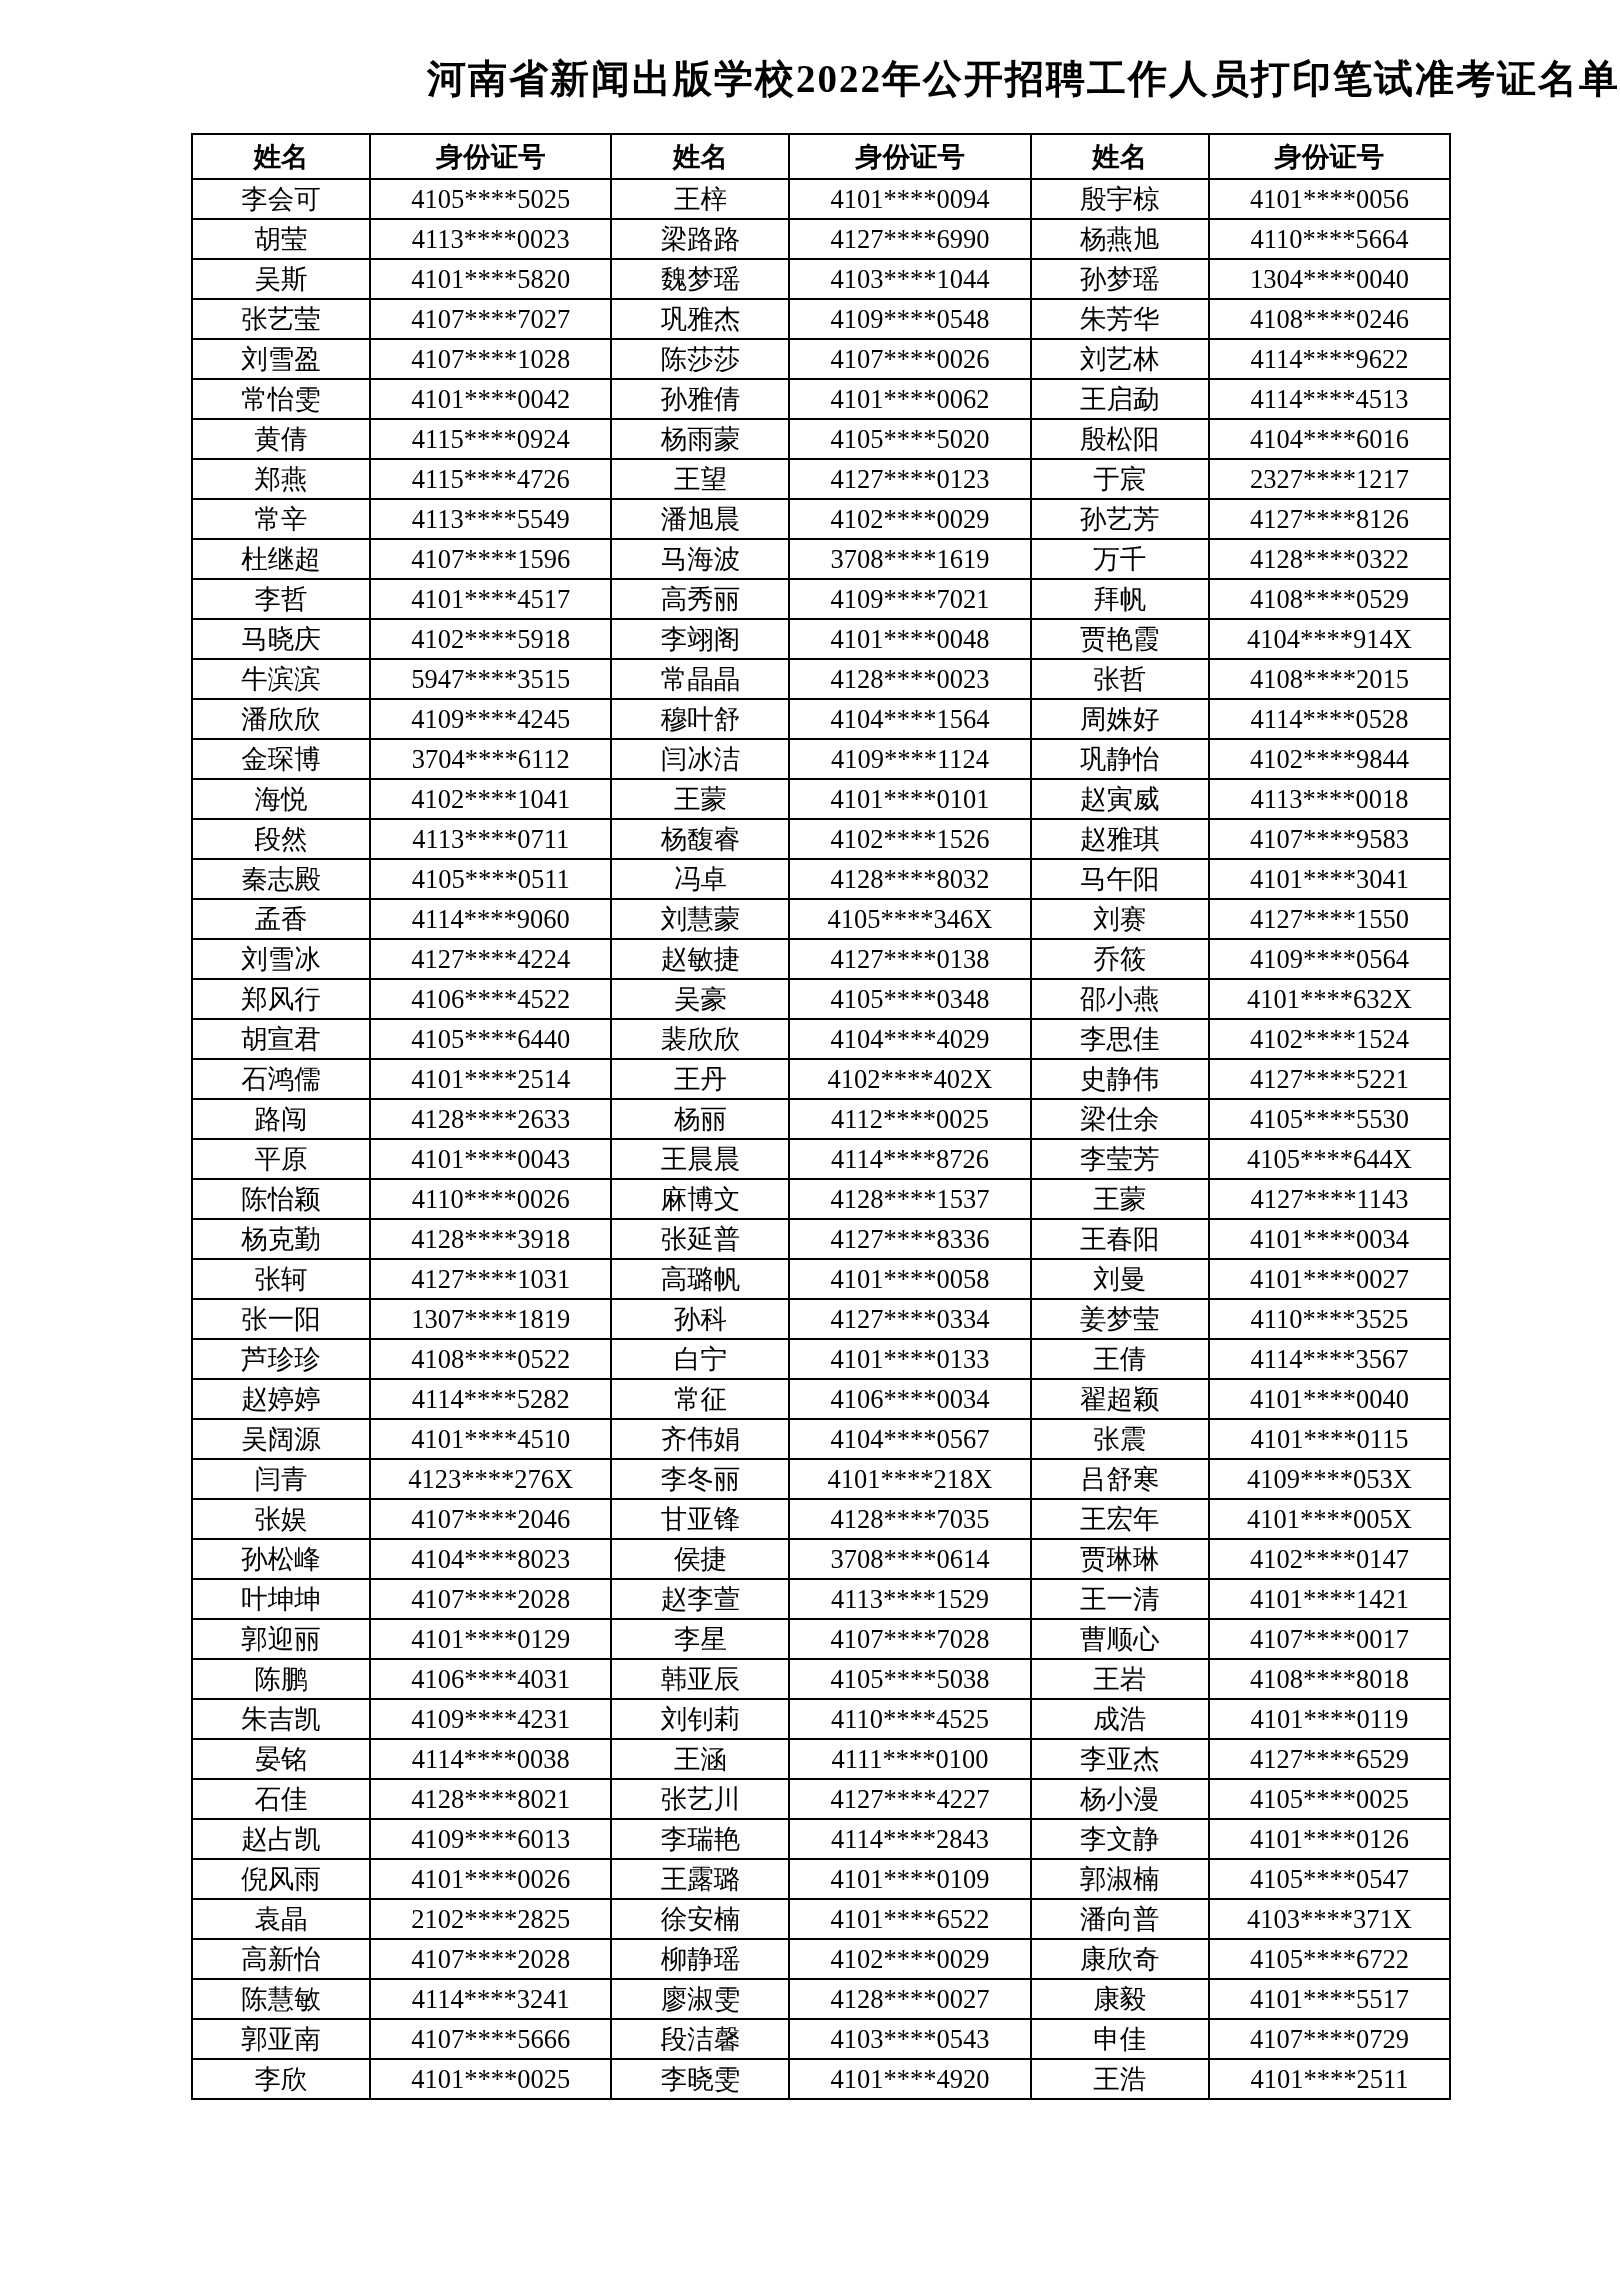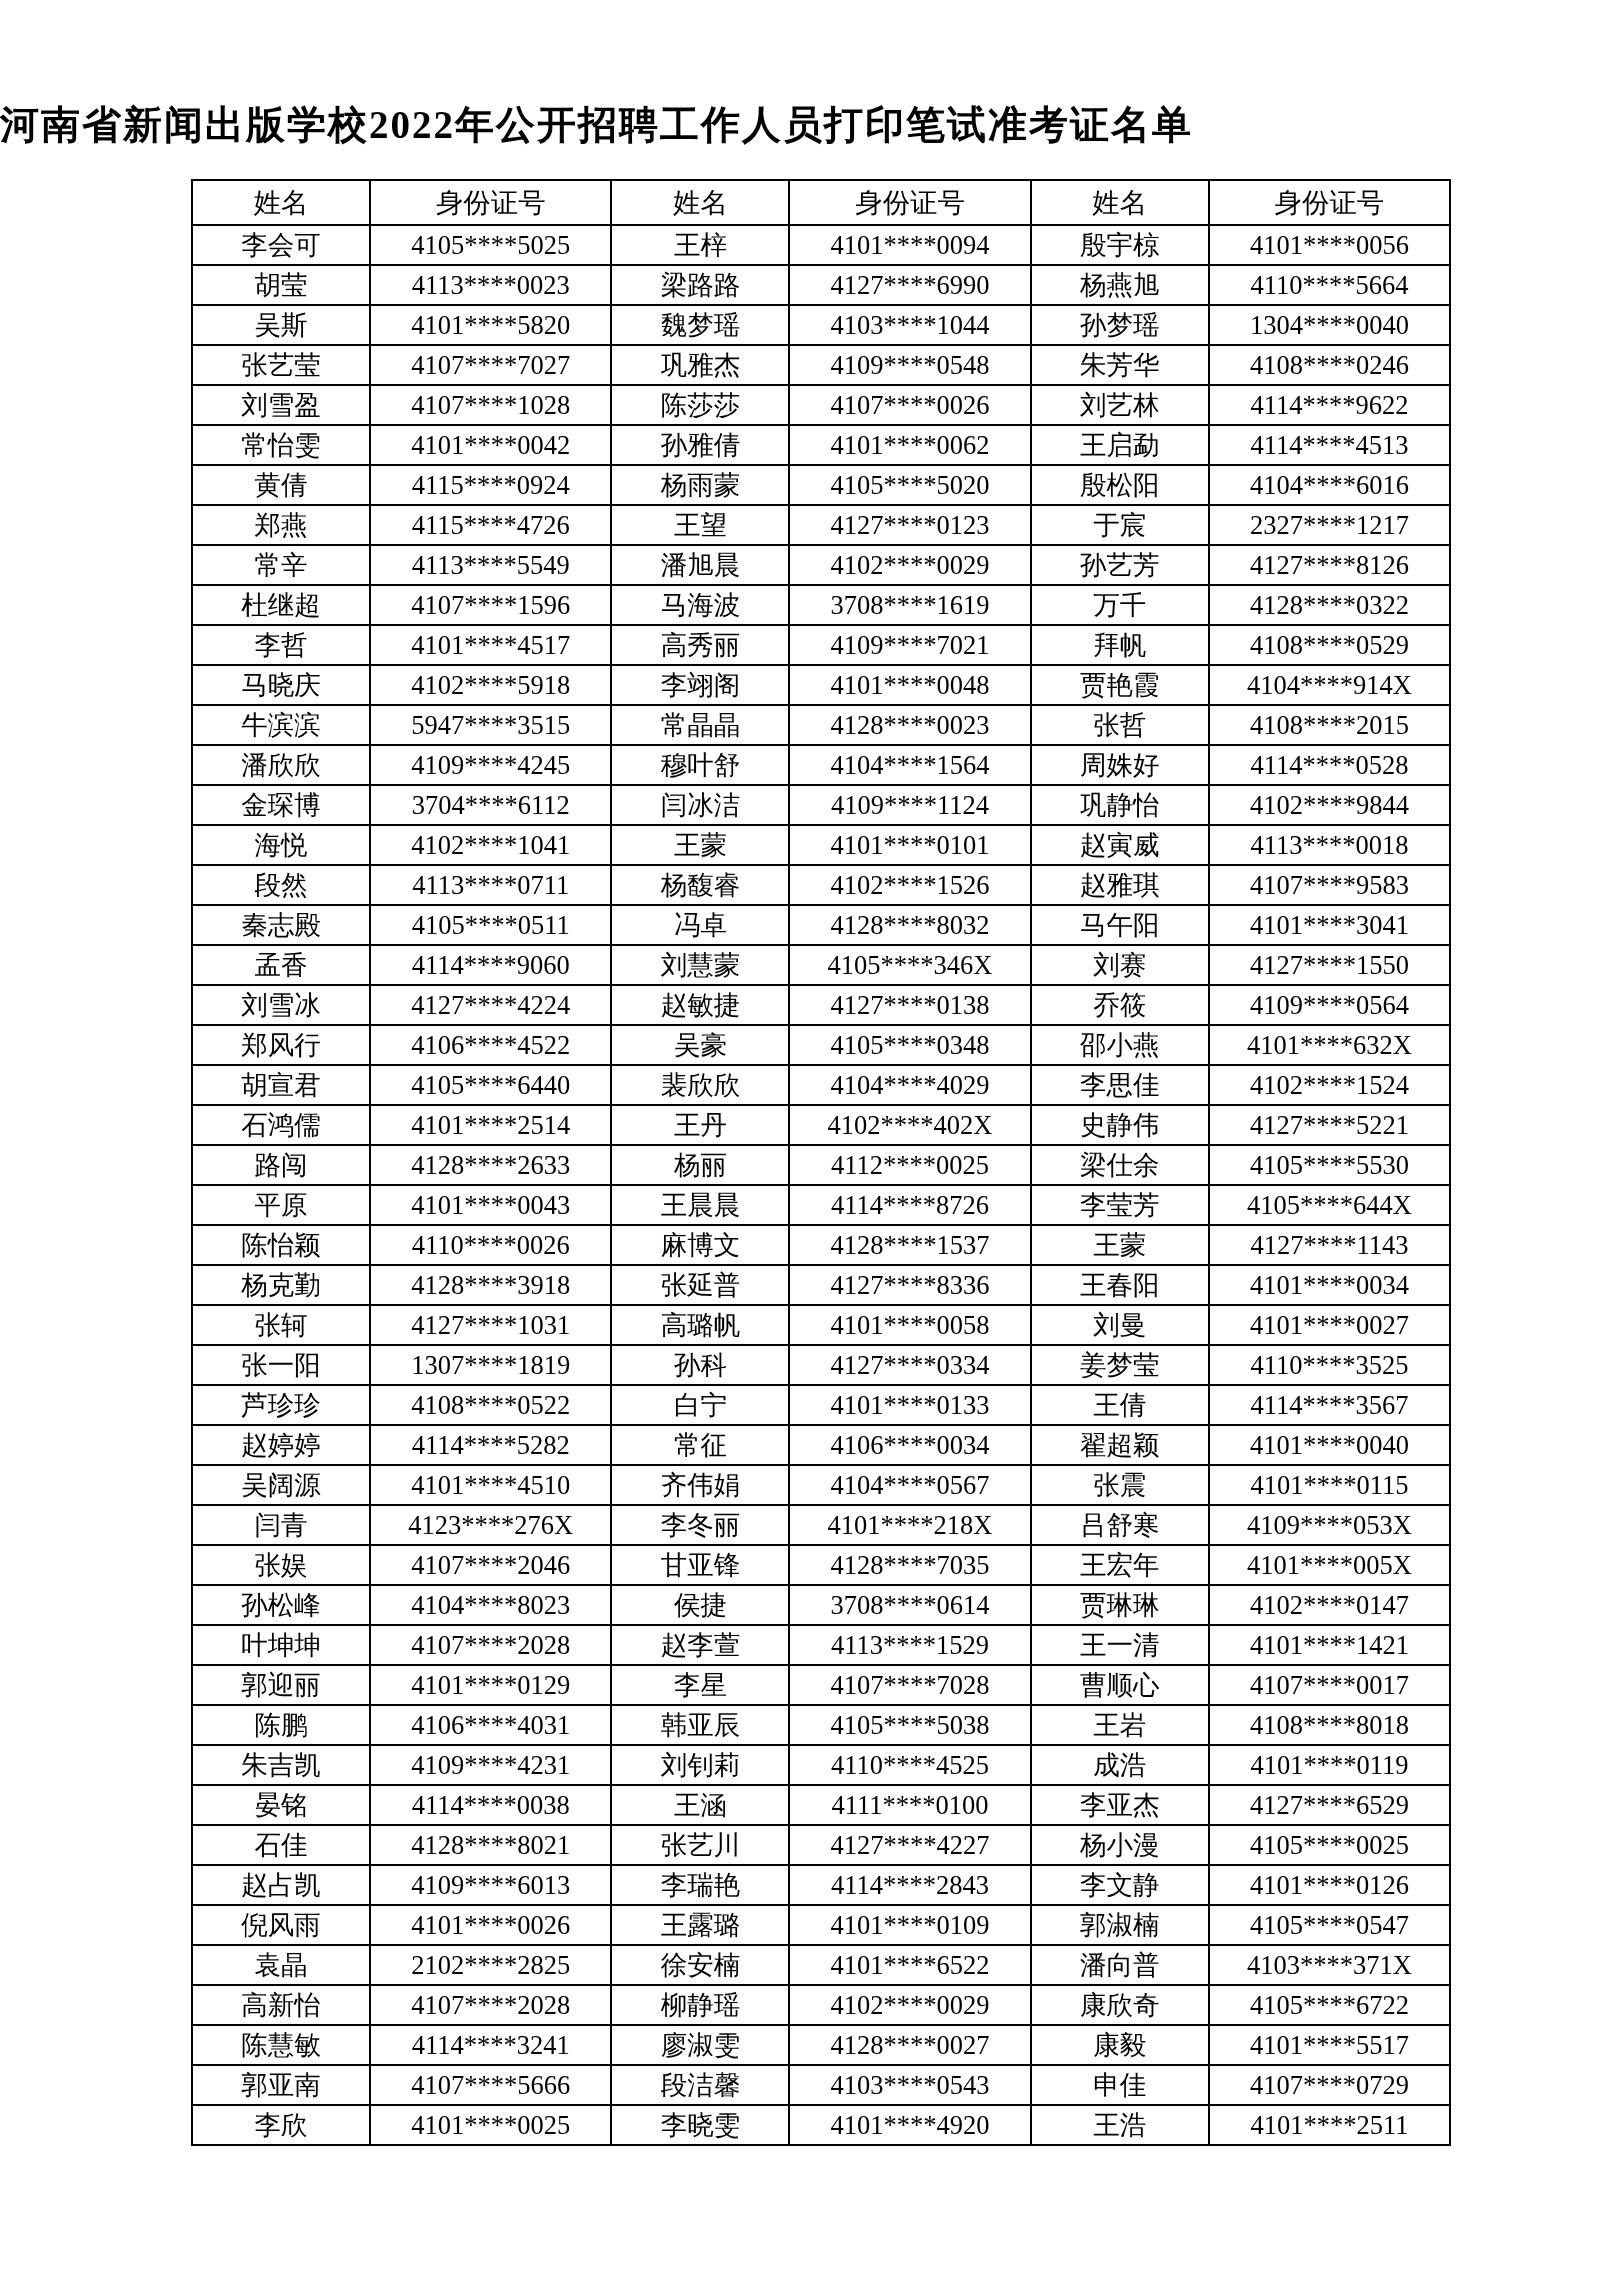--- a/index.html
+++ b/index.html
@@ -6,25 +6,25 @@
   body {
     width: 1620px;
     height: 2292px;
     background: #ffffff;
     color: #000000;
     font-family: "Liberation Serif", serif;
     position: relative;
   }
   .page-title {
     margin: 0;
-    padding-top: 101px;
+    padding-top: 55px;
     font-size: 39px;
     line-height: 47px;
     font-weight: bold;
-    text-align: left;
+    text-align: right;
     letter-spacing: 2px;
     white-space: nowrap;
   }
   table.roster {
     border-collapse: collapse;
     table-layout: fixed;
     margin: 31px 0 0 191px;
     width: 1260px;
     border: 2.9px solid #000000;
   }
@@ -34,21 +34,21 @@
     border: 2px solid #000000;
     text-align: center;
     vertical-align: middle;
     white-space: nowrap;
     overflow: hidden;
     padding: 0;
   }
   .roster th {
     height: 43px;
     font-size: 27.4px;
-    font-weight: normal;
+    font-weight: bold;
   }
   .roster td {
     height: 38px;
     font-size: 26.5px;
     font-weight: normal;
   }
 </style>
 </head>
 <body>
 

